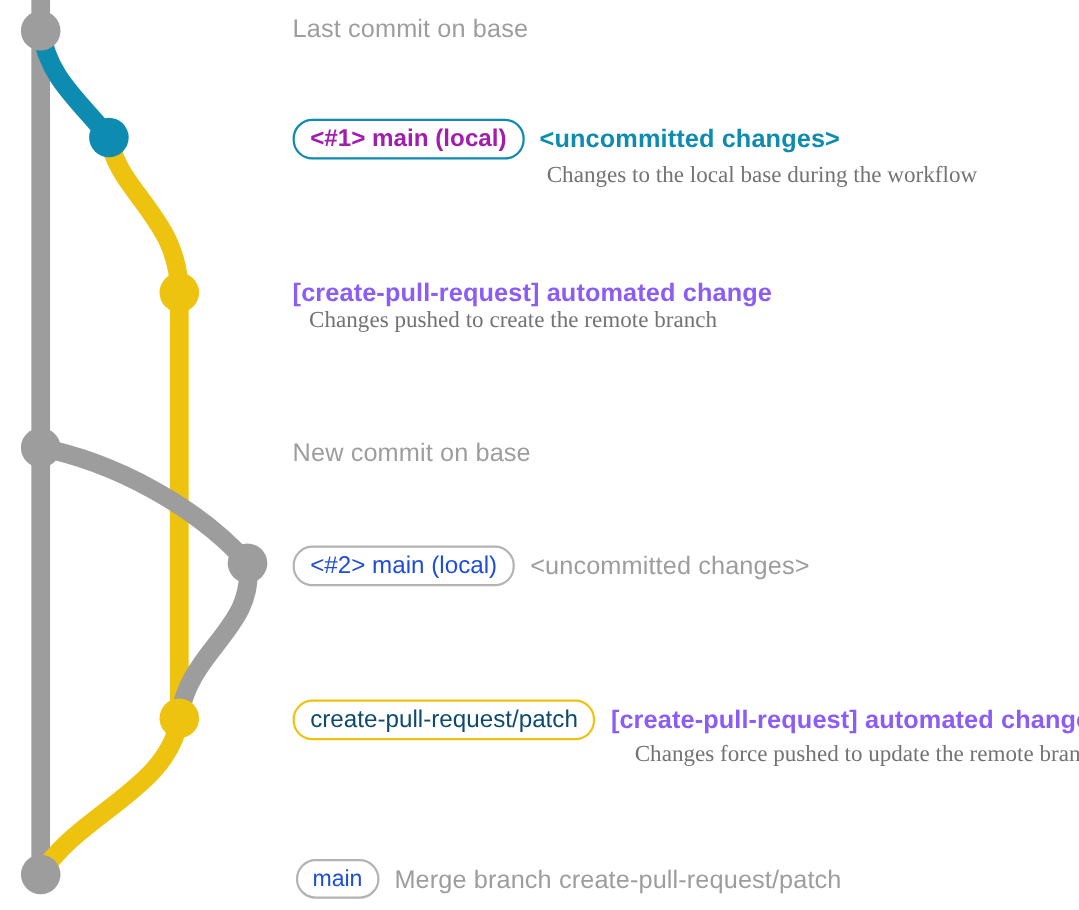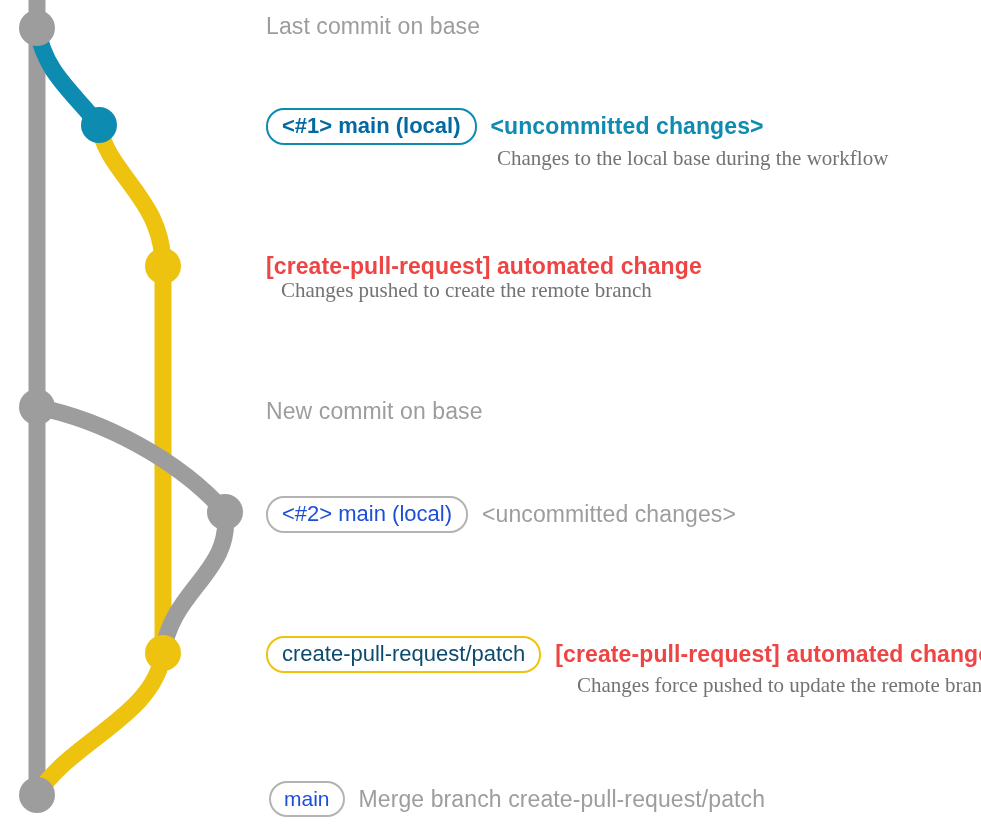--- a/index.html
+++ b/index.html
@@ -47,21 +47,21 @@
     border: 2px solid #9d9d9d;
     border-radius: 18px;
     padding: 5px 14px 6px 14px;
     font-size: 22px;
     line-height: 1;
     color: #9d9d9d;
     background: #ffffff;
   }
   .badge.teal {
     border-color: #0e8bb0;
-    color: #0369a1;
+    color: #a21caf;
     font-weight: bold;
   }
   .badge.yellow {
     border-color: #eec310;
     color: #0c4a6e;
     font-weight: normal;
   }
   .badge.gray {
     border-color: #b3b3b3;
     color: #1d4ed8;
@@ -72,21 +72,21 @@
     border-width: 2px;
   }
 
   
   .subject {
     font-size: 23px;
     margin-left: 14px;
     letter-spacing: 0.1px;
   }
   .subject.teal   { color: #0e8bb0; font-weight: bold; }
-  .subject.yellow { color: #ef4444; font-weight: bold; }
+  .subject.yellow { color: #8b5cf6; font-weight: bold; }
   .subject.gray   { color: #9d9d9d; }
 
   
   .subject.lead { margin-left: 0; }
 
   
   .description {
     position: absolute;
     font-family: "Liberation Serif", serif;
     font-size: 21px;

